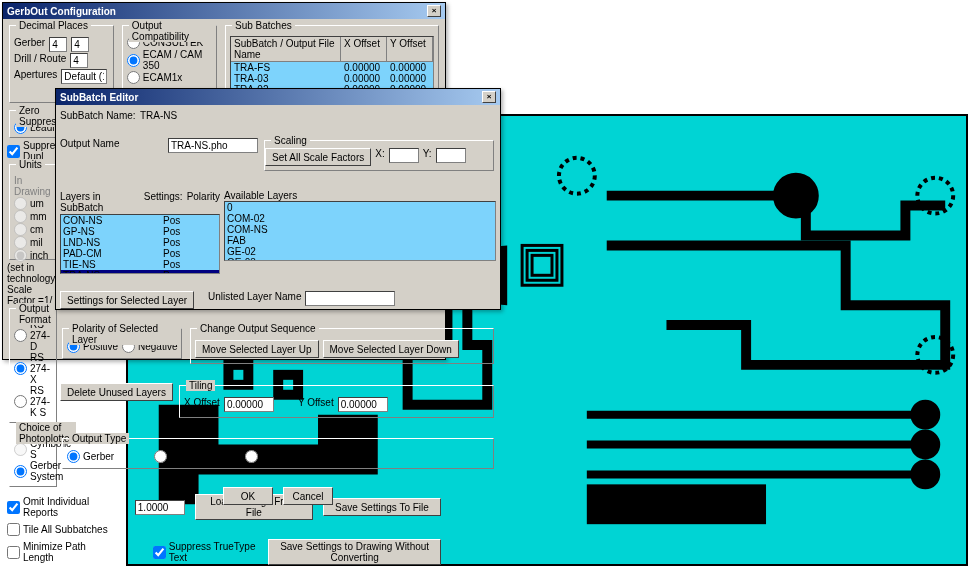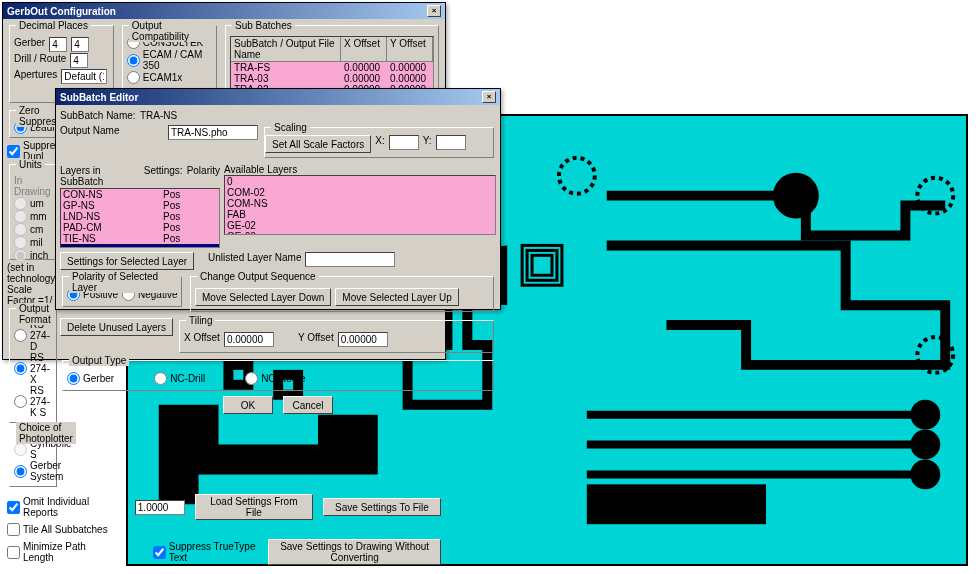--- a/index.html
+++ b/index.html
@@ -12,21 +12,21 @@
 .closebtn{width:14px;height:12px;background:#d4d0c8;border:1px solid #fff;border-right-color:#404040;border-bottom-color:#404040;font-size:8px;text-align:center;line-height:10px;color:#000}
 .body{padding:4px;display:flex;flex-wrap:wrap;gap:3px}
 .grp{border:1px solid #808080;border-top-color:#fff;border-left-color:#fff;position:relative;padding:10px 4px 4px;margin:2px}
 .grp::before{content:attr(data-title);position:absolute;top:-6px;left:6px;background:#d4d0c8;padding:0 3px;font-size:10px}
 .row{display:flex;align-items:flex-start;gap:4px;margin:1px 0}
 .lbl{font-size:10px}
 .inp{border:1px solid #808080;border-top-color:#404040;border-left-color:#404040;background:#fff;padding:1px 2px;font-size:10px;height:15px}
 .btn{border:1px solid #fff;border-right-color:#404040;border-bottom-color:#404040;background:#d4d0c8;padding:1px 6px;font-size:10px;cursor:pointer;min-height:18px}
 .radio,.check{display:flex;align-items:center;gap:3px;font-size:10px}
 .radio input,.check input{margin:0}
-.list{border:1px solid #808080;border-top-color:#404040;border-left-color:#404040;background:#f9a8d4;overflow:auto}
+.list{border:1px solid #808080;border-top-color:#404040;border-left-color:#404040;background:#7dd3fc;overflow:auto}
 .list-item{padding:0 2px;font-size:10px;white-space:nowrap}
 .list-item.sel{background:#000080;color:#fff}
 .tbl-hdr{display:flex;background:#d4d0c8;border-bottom:1px solid #808080}
 .tbl-hdr div{border-right:1px solid #808080;padding:1px 3px;font-size:10px}
 .tbl-row{display:flex}
 .tbl-row div{padding:0 3px;font-size:10px}
 .tbl-row.sel{background:#000080}
 .tbl-row.sel div{color:#fff}
 .dlg-sub{left:55px;top:88px;width:446px;height:222px}
 .col{display:flex;flex-direction:column}
@@ -226,21 +226,21 @@
 <button class="btn" style="margin-left:auto;width:200px">Save Settings to Drawing Without Converting</button>
 </div>
 </div>
 </div>
 
 <div class="dlg dlg-sub">
 <div class="titlebar">
 <span>SubBatch Editor</span>
 <div class="closebtn">×</div>
 </div>
-<div class="body col" style="gap:2px">
+<div class="body col" style="gap:15px">
 <div class="row">
         <span class="lbl" style="width:76px">SubBatch Name:</span>
         <span class="lbl">TRA-NS</span>
       </div>
 <div class="row">
 <span class="lbl" style="width:76px">Output Name</span>
 <input class="inp" style="width: 90px; margin-left: 28px;" value="TRA-NS.pho">
 <div class="grp" data-title="Scaling" style="flex:1;padding:6px 0 3px">
 <div class="row">
             <button class="btn">Set All Scale Factors</button>
@@ -293,22 +293,22 @@
               <span>Positive</span>
             </label>
 <label class="radio">
               <input type="radio" name="pol" style="">
               <span>Negative</span>
             </label>
 </div>
 </div>
 <div class="grp" data-title="Change Output Sequence" style="flex:1">
 <div class="row">
+            <button class="btn">Move Selected Layer Up</button>
             <button class="btn">Move Selected Layer Down</button>
-            <button class="btn">Move Selected Layer Up</button>
           </div>
 </div>
 </div>
 <div class="row">
 <button class="btn">Delete Unused Layers</button>
 <div class="grp" data-title="Tiling" style="flex:1">
 <div class="row">
             <span class="lbl">X Offset</span>
             <input class="inp" style="width: 50px;" value="0.00000">
             <span class="lbl" style="margin-left:20px">Y Offset</span>

